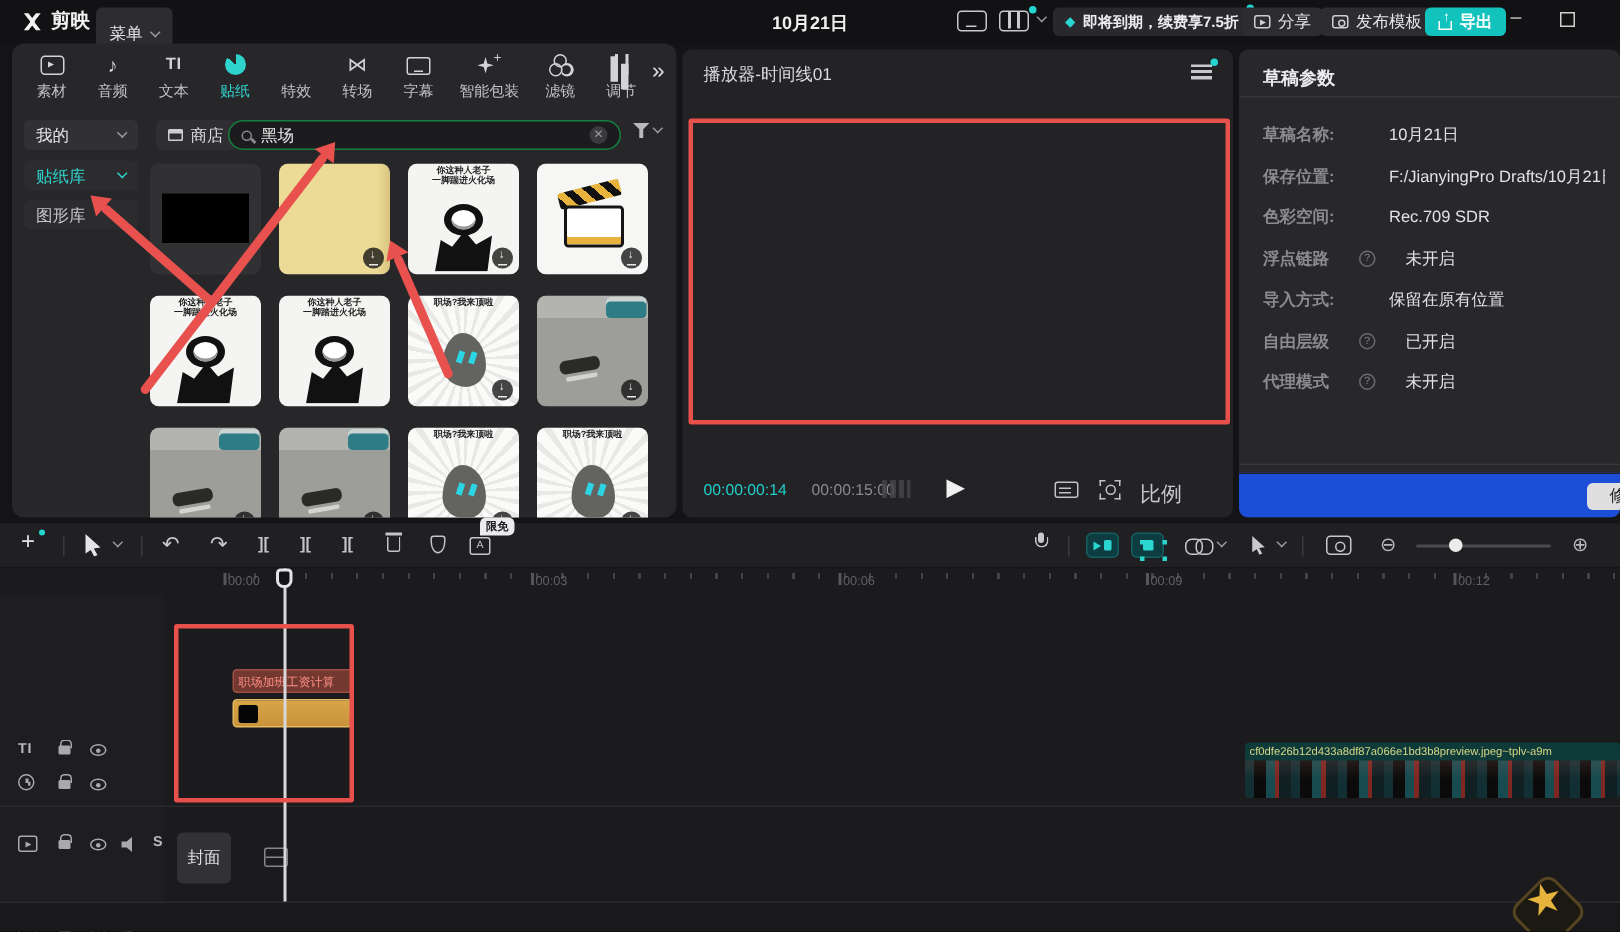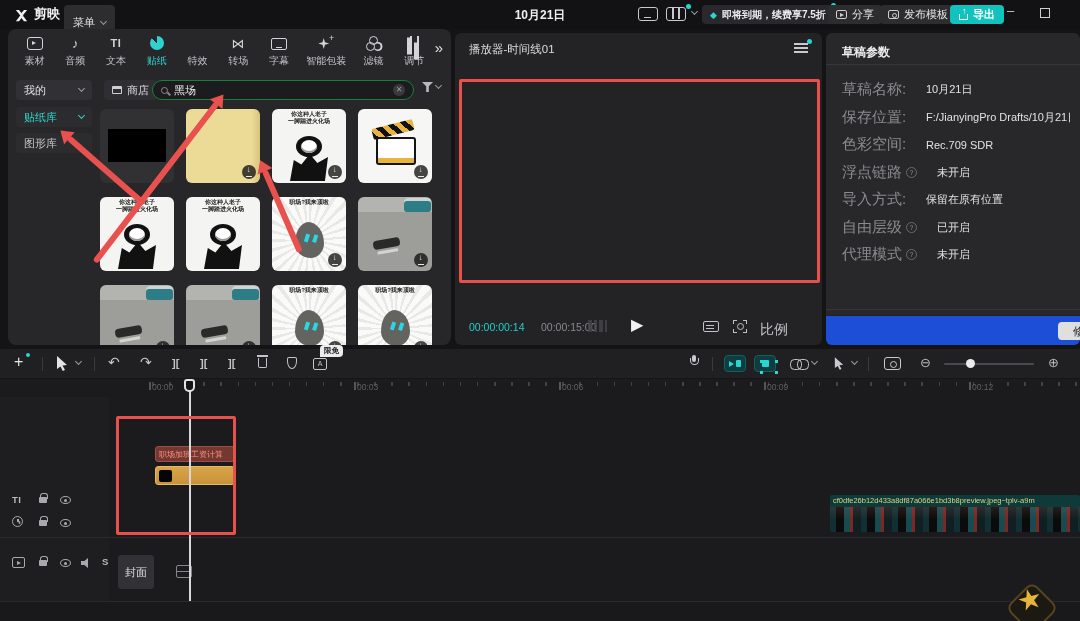--- a/index.html
+++ b/index.html
@@ -3,21 +3,21 @@
 <meta charset="utf-8">
 <style>
   * { margin:0; padding:0; box-sizing:border-box; }
   body { background:#000; font-family:"Liberation Sans","DejaVu Sans",sans-serif; }
   #stage { position:relative; width:1080px; height:621px; background:#141416; overflow:hidden; color:#ddd; }
   .teal-dot { position:absolute; width:5px; height:5px; border-radius:50%; background:#25d6d0; }
   .caret { display:inline-block; width:5px; height:5px; border-right:1.5px solid #9a9aa0; border-bottom:1.5px solid #9a9aa0; transform:rotate(45deg); margin-top:-3px; }
 
   
   #titlebar { position:absolute; left:0; top:0; width:1080px; height:29px; background:#121214; }
-  .logo { position:absolute; left:14px; top:5px; display:flex; align-items:flex-end; gap:5px;font-family:Liberation Serif, serif; }
+  .logo { position:absolute; left:14px; top:5px; display:flex; align-items:center; gap:5px;font-family:Liberation Serif, serif; }
   .logo-text { font-size:13px; font-weight:bold; color:#f2f2f2; }
   .menu-btn { position:absolute; left:64px; top:5px; height:35px; padding:0 9px; background:#2d2d30; border-radius:4px; display:flex; align-items:center; gap:6px; font-size:11px; color:#e2e2e4; }
   .tb-date { position:absolute; left:50%; top:7px; transform:translateX(-50%); font-size:12px; font-weight:bold; color:#f0f0f0; }
   .ico-shortcut { position:absolute; left:638px; top:7px; width:20px; height:14px; border:1.5px solid #c9c9cd; border-radius:3px; }
   .ico-shortcut::after { content:""; position:absolute; left:5px; bottom:2px; width:7px; height:1.5px; background:#c9c9cd; }
   .ico-layout { position:absolute; left:666px; top:7px; width:20px; height:14px; border:1.5px solid #c9c9cd; border-radius:3px; }
   .ico-layout::before { content:""; position:absolute; left:5px; top:0; width:1.5px; height:11px; background:#c9c9cd; }
   .ico-layout::after { content:""; position:absolute; left:11px; top:0; width:1.5px; height:11px; background:#c9c9cd; }
   .vip-badge { position:absolute; left:702px; top:5px; height:19px; padding:0 8px; background:#29292d; border-radius:4px; display:flex; align-items:center; gap:5px; }
   .vip-gem { color:#2bd6d0; font-size:9px; }
@@ -123,21 +123,21 @@
   #ratio-btn { position:absolute; left:305px; top:14px; font-size:14px; color:#c8c8cc; }
   .ico-fullscreen { position:absolute; left:340px; top:13px; width:13px; height:13px; }
   .ico-fullscreen .c { position:absolute; width:4px; height:4px; border-color:#c2c2c6; border-style:solid; border-width:0; }
 
   
   #right-panel { position:absolute; left:826px; top:33px; width:254px; height:312px; background:#28282b; border-radius:6px; overflow:hidden; }
   #dp-title { position:absolute; left:16px; top:11px; font-size:12px; font-weight:bold; color:#ececee; }
   .dp-divider { position:absolute; left:0; width:254px; height:1px; background:#35353a; }
   #draft-rows { position:absolute; left:16px; top:43px; right:10px; }
   .dp-row { display:flex; align-items:center; height:27.5px; }
-  .dp-label { width:72px; flex:0 0 auto; font-size:15px; color:#8b8b8f; white-space:nowrap; }
+  .dp-label { width:72px; flex:0 0 auto; font-size:11px; color:#8b8b8f; white-space:nowrap;font-weight:bold; }
   .help-icon { flex:0 0 auto; width:11px; height:11px; border:1px solid #6a6a6e; border-radius:50%; font-size:7px; color:#8b8b8f; text-align:center; line-height:10px; margin-left:-8px; margin-right:8px; }
   .dp-value { font-size:11px; color:#e2e2e4; white-space:nowrap; overflow:hidden; margin-left:12px; }
   #tl-name-row { position:absolute; left:16px; top:287px; display:flex; align-items:center; }
   #tl-name-row .dp-label { width:72px; }
   #modify-strip { position:absolute; left:0; bottom:0; width:294px; height:30px; background:#1d4ed8; border-top:1px solid #222226; }
   #modify-btn { position:absolute; right:10px; top:6px; width:52px; height:18px; background:#dfdfdf; border-radius:4px; font-size:11px; color:#1c1c1e; text-align:center; line-height:18px; }
 
   
   #timeline { position:absolute; left:0; top:349px; width:1080px; height:272px; background:#1b1b1d; }
   #tl-toolbar { position:absolute; left:0; top:0; width:1080px; height:30px; background:#202023; border-bottom:1px solid #151517; }

